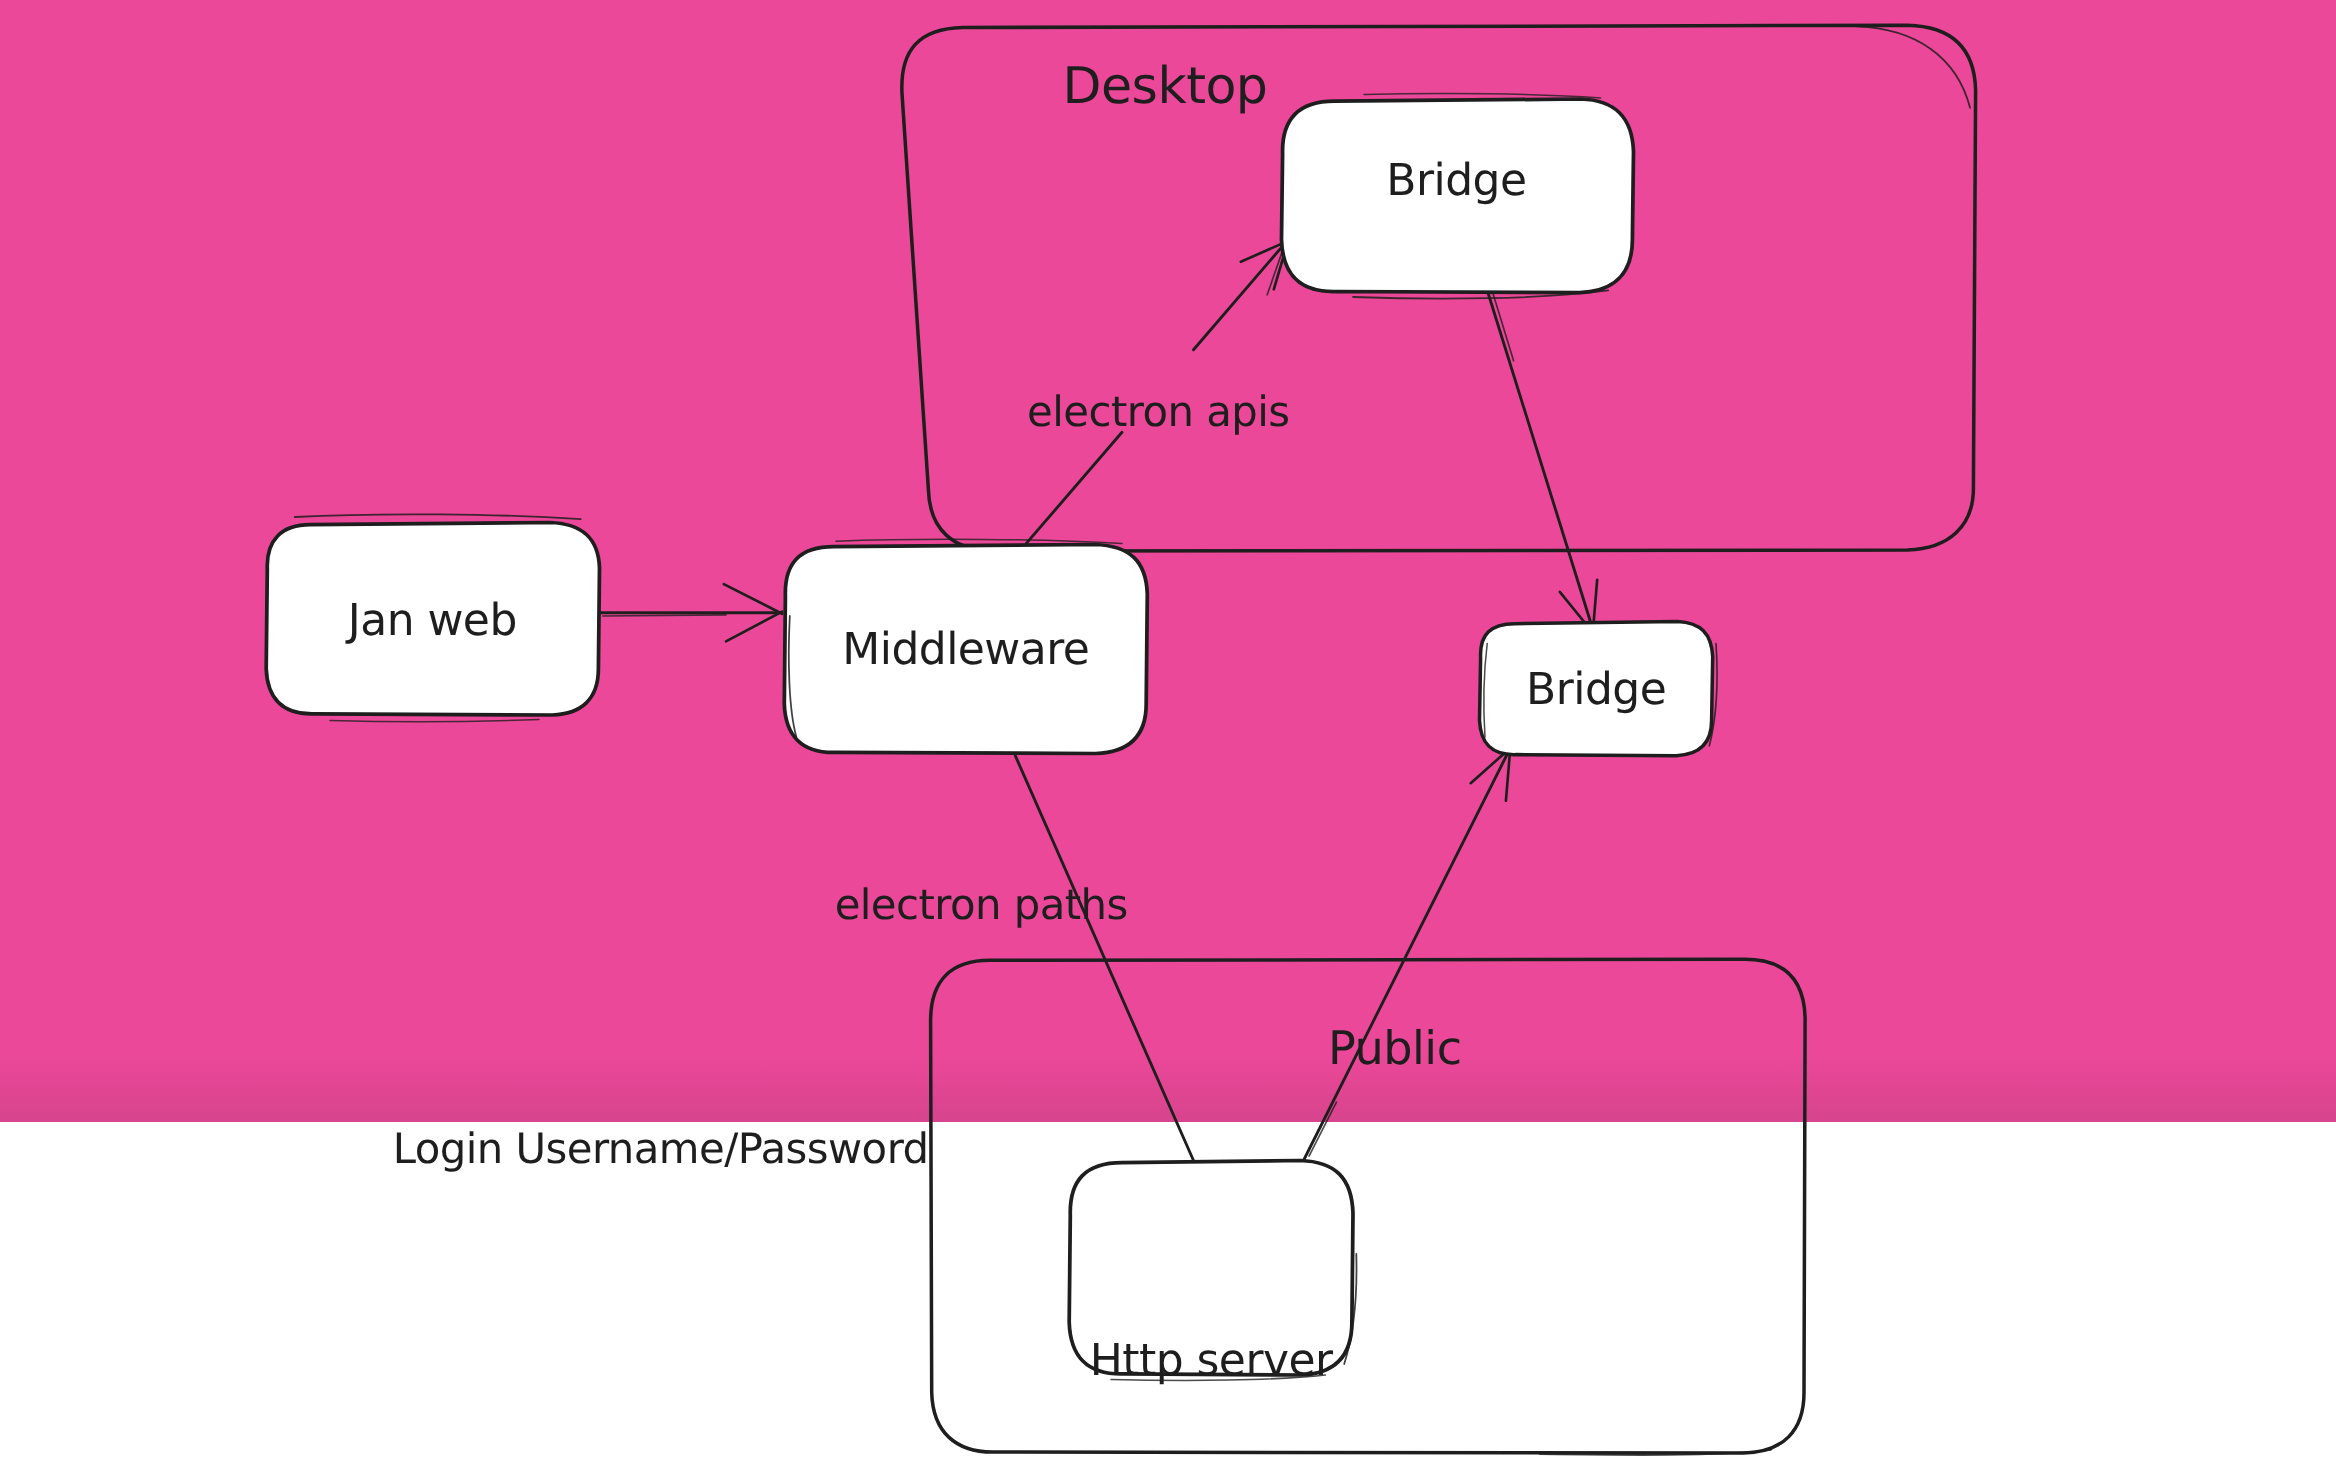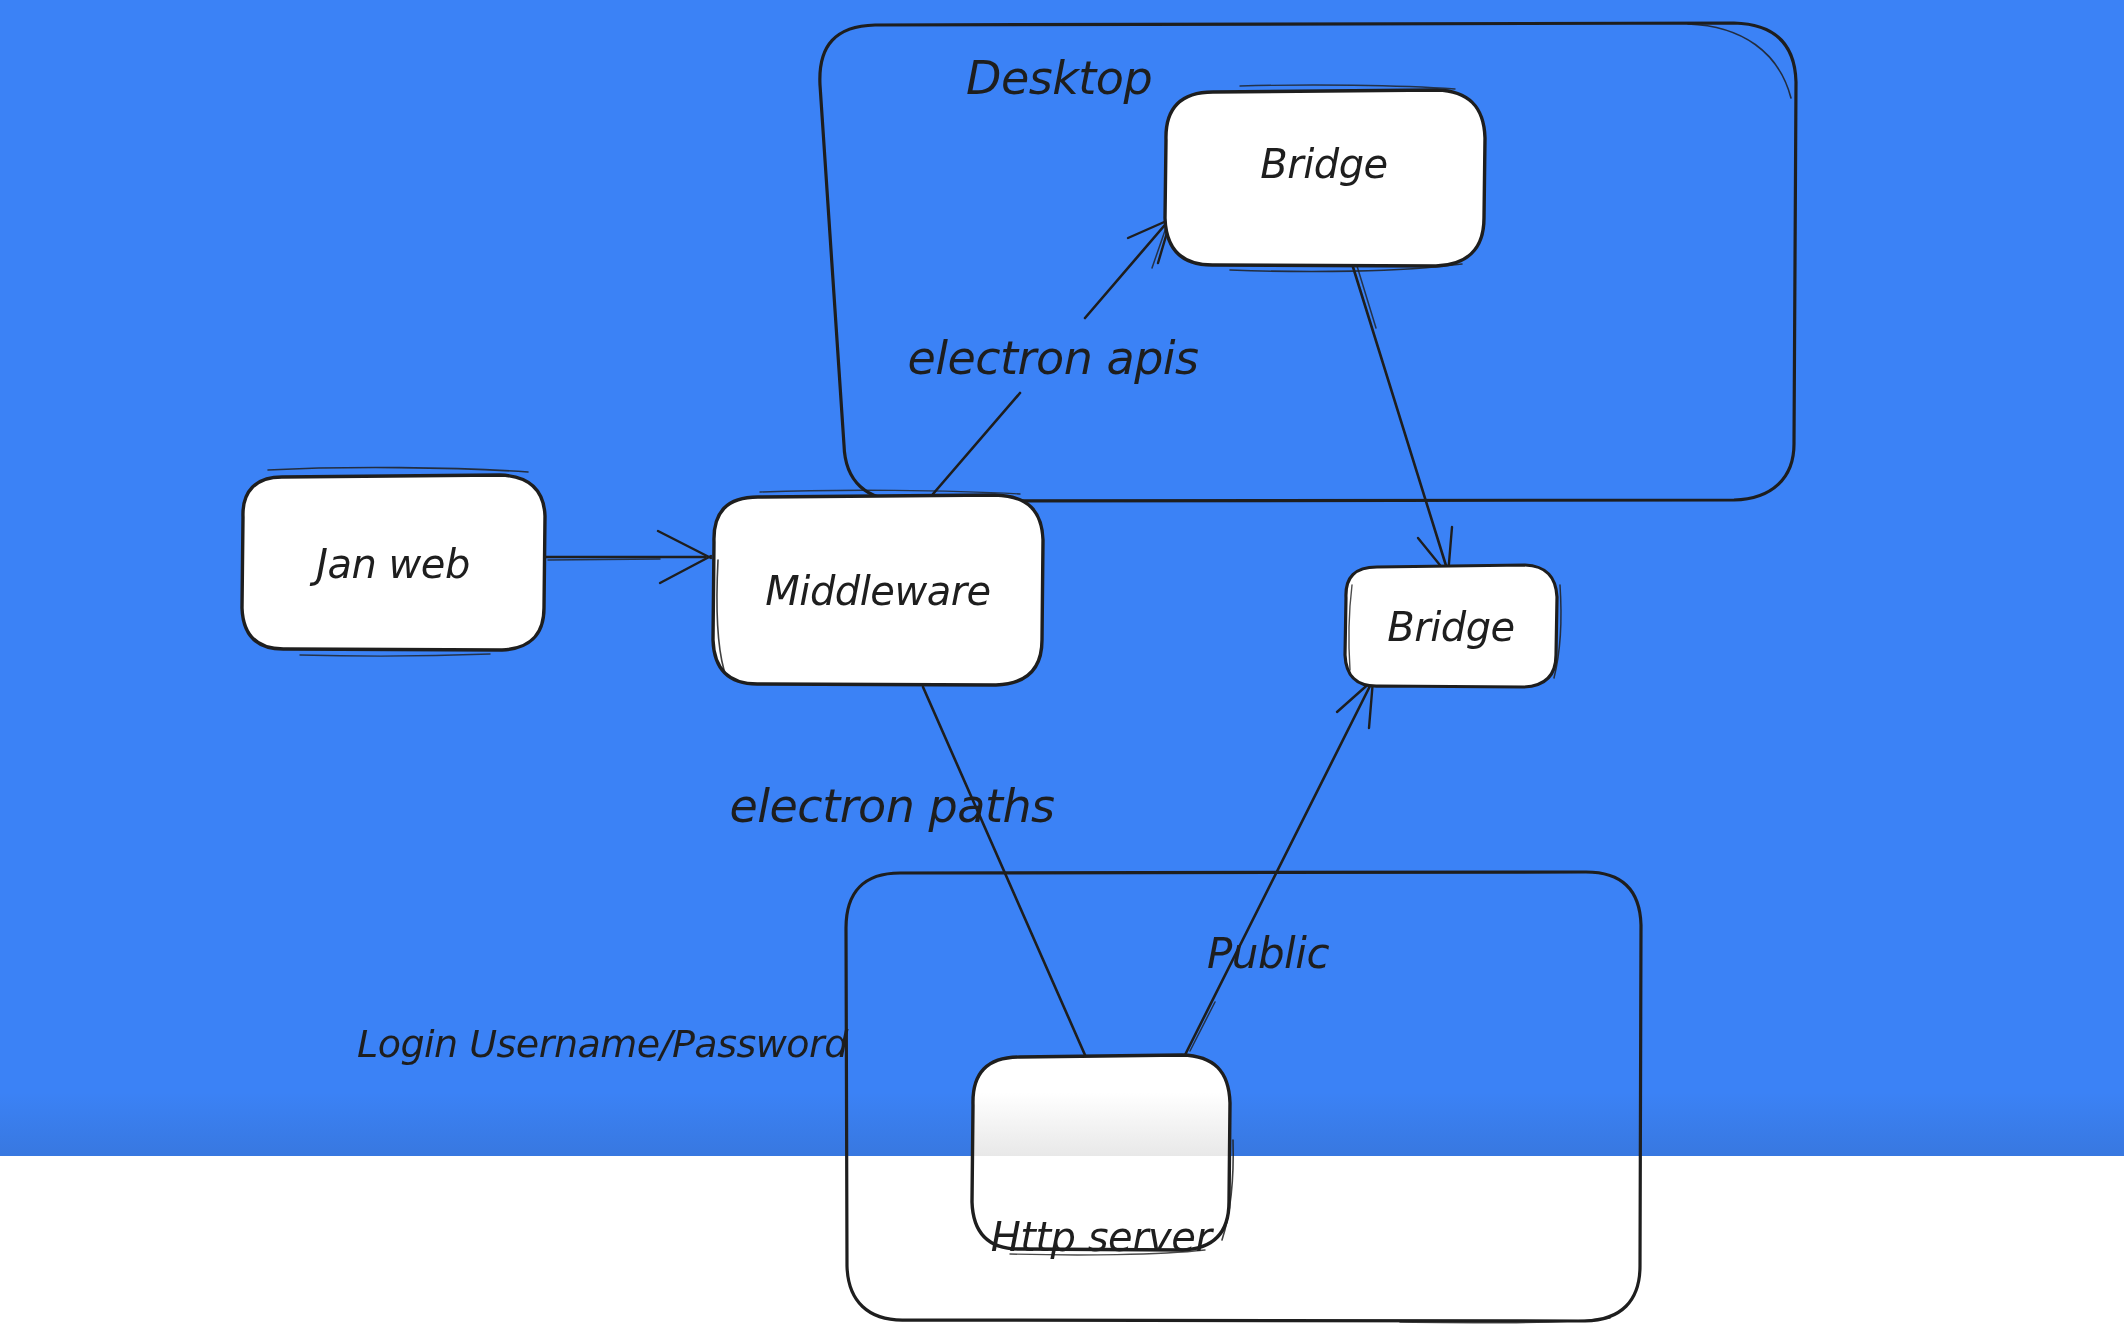--- a/index.html
+++ b/index.html
@@ -7,42 +7,41 @@
     padding: 0;
     background: #ffffff;
     width: 2124px;
     height: 1344px;
     overflow: hidden;
     font-family: "DejaVu Sans", sans-serif;
   }
   .stage {
     position: relative;
     width: 2124px;
-    height: 1156px;
-    background: #3b82f6;
-    font-style: italic;
+    height: 1020px;
+    background: #ec4899;
   }
   .stage svg {
     position: absolute;
     inset: 0;
   }
   .lbl {
     position: absolute;
     color: #1e1e1e;
     white-space: nowrap;
     letter-spacing: -0.5px;
     transform: translate(-50%, -50%);
     font-family: "DejaVu Sans", sans-serif;
   }
   .lbl.left-anchor {
     transform: translate(0, -50%);
   }
   .node-lbl     { font-size: 40px; }
   .container-lbl{ font-size: 46px; }
-  .edge-lbl     { font-size: 46px; }
+  .edge-lbl     { font-size: 38px; margin-top: 16px; }
   .note-lbl     { font-size: 38px; }
   .bottom-fade {
     position: absolute;
     left: 0; right: 0; bottom: 0;
     height: 64px;
     background: linear-gradient(to bottom, rgba(30,30,30,0) 0%, rgba(30,30,30,0.10) 100%);
     pointer-events: none;
   }
 </style>
 </head>

